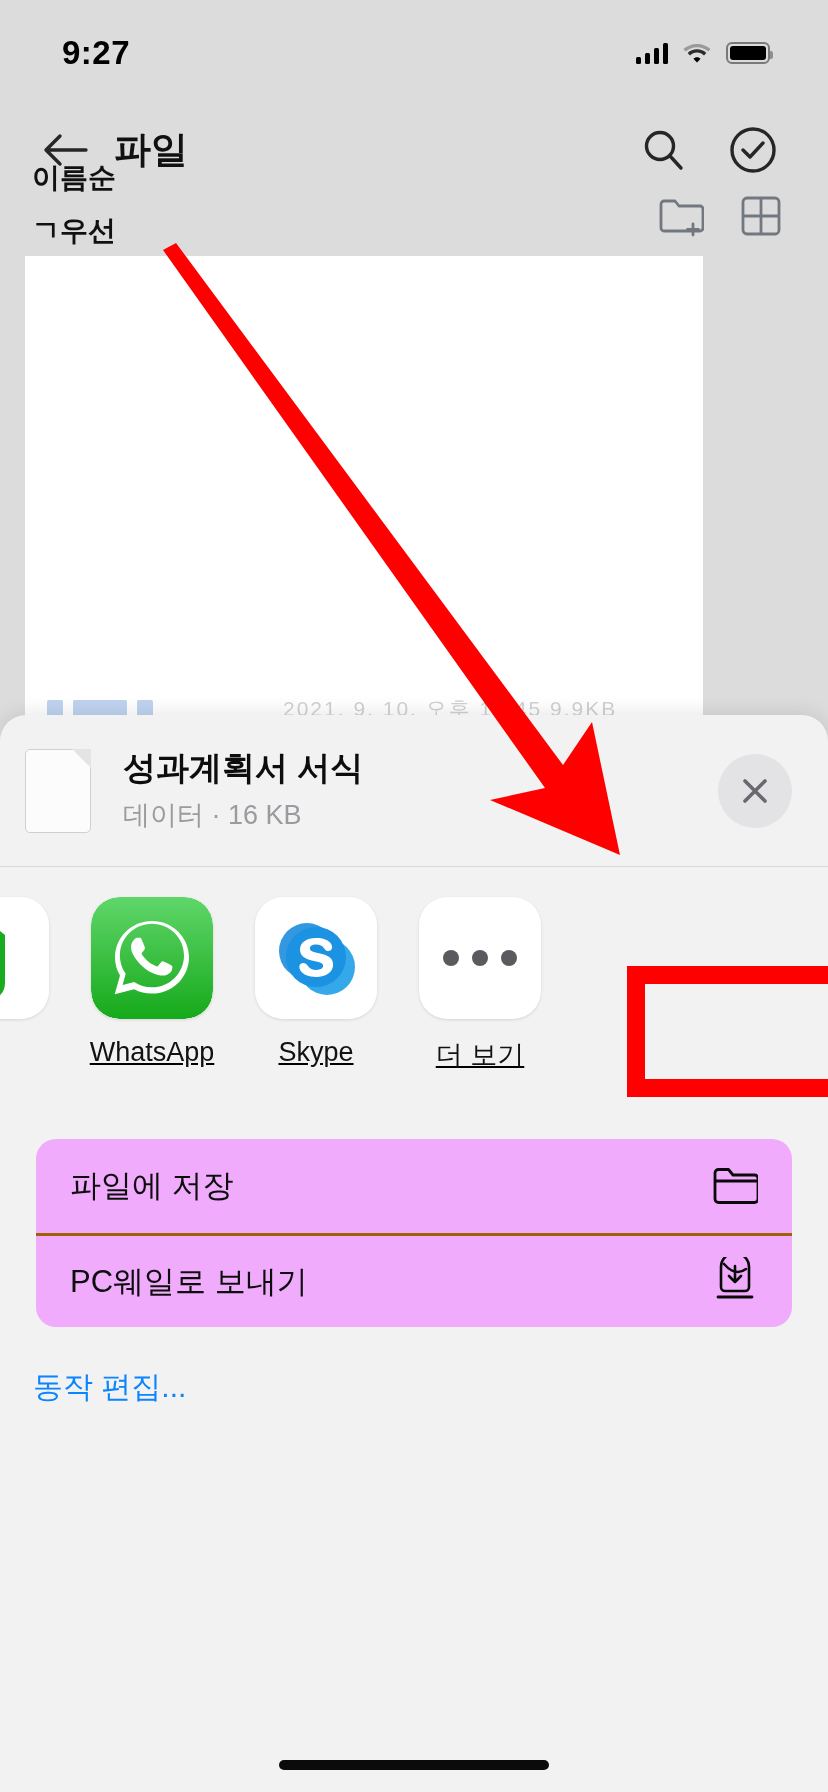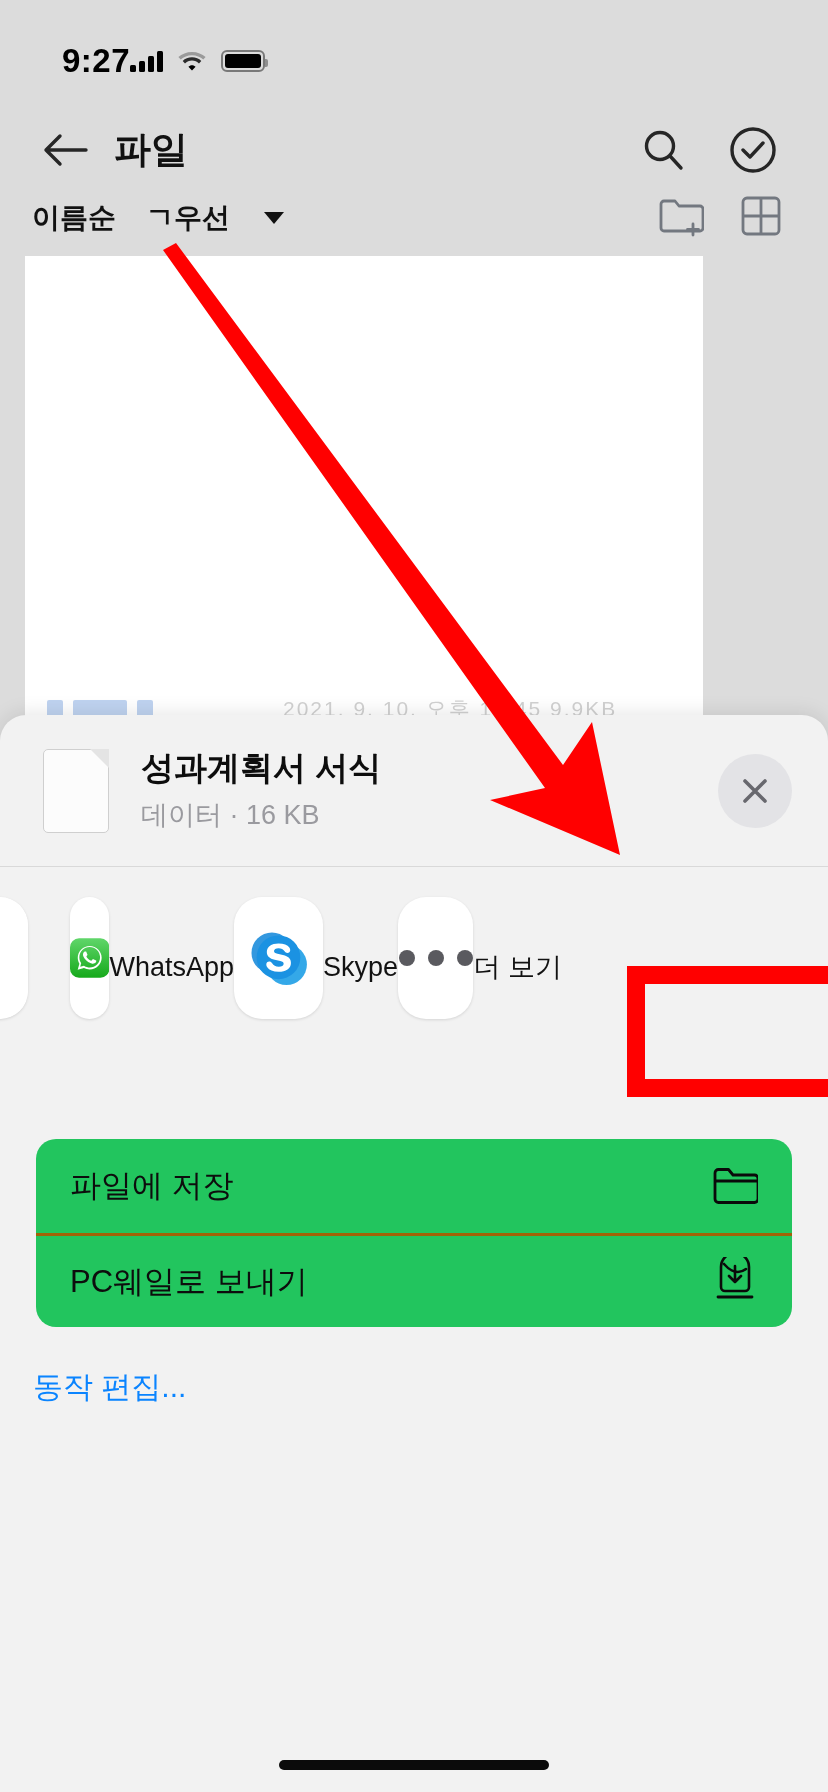--- a/index.html
+++ b/index.html
@@ -13,22 +13,22 @@
   }
 
   
   .app-bg{
     position:absolute; inset:0;
     background:#dcdcdc;
   }
 
   
   .statusbar{
-    position:absolute; top:8px; left:0; width:828px; height:92px;
-    display:flex; align-items:center; 
+    position:absolute; top:0; left:0; width:828px; height:92px;
+    display:flex; align-items:center; justify-content:space-between;
     padding:0 58px 0 62px;
   }
   .sb-time{
     font-size:33px; font-weight:700; color:#000; letter-spacing:.5px;
     margin-top:14px;
   }
   .sb-right{ display:flex; align-items:center; gap:14px; margin-top:14px; }
 
   .sig{ display:flex; align-items:flex-end; gap:3.5px; height:22px; }
   .sig i{ display:block; width:5.5px; background:#000; border-radius:1.5px; }
@@ -59,21 +59,21 @@
   }
   .nav-actions{ display:flex; align-items:center; gap:32px; }
   .nav-ico{ width:58px; height:58px; display:flex; align-items:center; justify-content:center; }
 
   
   .sortbar{
     position:absolute; top:180px; left:0; width:828px; height:76px;
     display:flex; align-items:center; justify-content:space-between;
     padding:0 46px 0 32px;
   }
-  .sort-left{ display:flex; align-items:center; gap:30px; }
+  .sort-left{ display:flex; align-items:center; gap:15px;flex-direction:column; }
   .sort-txt{ font-size:28px; font-weight:700; color:#111; }
   .caret{
     width:0;height:0;border-left:10px solid transparent;border-right:10px solid transparent;
     border-top:12px solid #111; margin-left:4px;
   }
   .sort-right{ display:flex; align-items:center; gap:36px; }
 
   
   .filelist{
     position:absolute; top:256px; left:25px; width:678px; height:470px;
@@ -92,21 +92,21 @@
   .sheet{
     position:absolute; left:0; bottom:0; width:828px; height:1077px;
     background:#f2f2f2;
     border-radius:26px 26px 0 0;
     box-shadow:0 -2px 20px rgba(0,0,0,.10);
     overflow:hidden;
   }
 
   
   .sh-head{
-    height:152px; display:flex; align-items:center; padding:0 36px 0 43px;
+    height:152px; display:flex; align-items:center; padding:0 36px 0 25px;
     border-bottom:1px solid #d9d9d9;
   }
   .sh-doc{
     width:66px; height:84px; background:#fcfcfc;
     border:1.6px solid #cfcfcf; border-radius:5px; position:relative; flex:none;
   }
   .sh-doc::after{
     content:""; position:absolute; top:-1px; right:-1px;
     border-width:0 19px 19px 0; border-style:solid;
     border-color:transparent #e4e4e4 transparent transparent;
@@ -119,42 +119,42 @@
     background:#e3e3e6; display:flex; align-items:center; justify-content:center;
     flex:none;
   }
 
   
   .apps{
     height:236px; display:flex; align-items:flex-start; gap:0;
     padding:30px 0 0 0; position:relative;
   }
   .app{
-    width:164px; flex:none; display:flex; flex-direction:row; align-items:center;
+    width:164px; flex:none; display:flex; flex-direction:column; align-items:center;text-decoration:underline;
   }
   .app:first-child{ margin-left:-94px; }
   .app-ico{
     width:122px; height:122px; border-radius:28px; background:#fff;
     box-shadow:0 1px 3px rgba(0,0,0,.12);
     display:flex; align-items:center; justify-content:center; overflow:hidden;
   }
   .app-lbl{ font-size:27px; color:#121212; margin-top:18px; white-space:nowrap; }
 
   .ico-full{ width:122px; height:122px; border-radius:28px; display:block; }
 
   
   .ev{ background:#fff; position:relative; }
 
   
   .dots{ display:flex; gap:13px; }
   .dots i{ width:16px;height:16px;border-radius:50%;background:#5a5a5f; display:block; }
 
   
   .actions{
-    margin:36px 36px 0 36px; background:#22c55e; border-radius:20px; overflow:hidden;
+    margin:36px 36px 0 36px; background:#f0abfc; border-radius:20px; overflow:hidden;
   }
   .act{
     height:94px; display:flex; align-items:center; justify-content:space-between;
     padding:0 34px;
   }
   .act + .act{ border-top:3px solid #a16207; }
   .act-lbl{ font-size:31px; color:#0d0d0d; }
 
   .edit-link{
     margin:40px 0 0 33px; font-size:30px; color:#0a84ff; font-weight:400;

